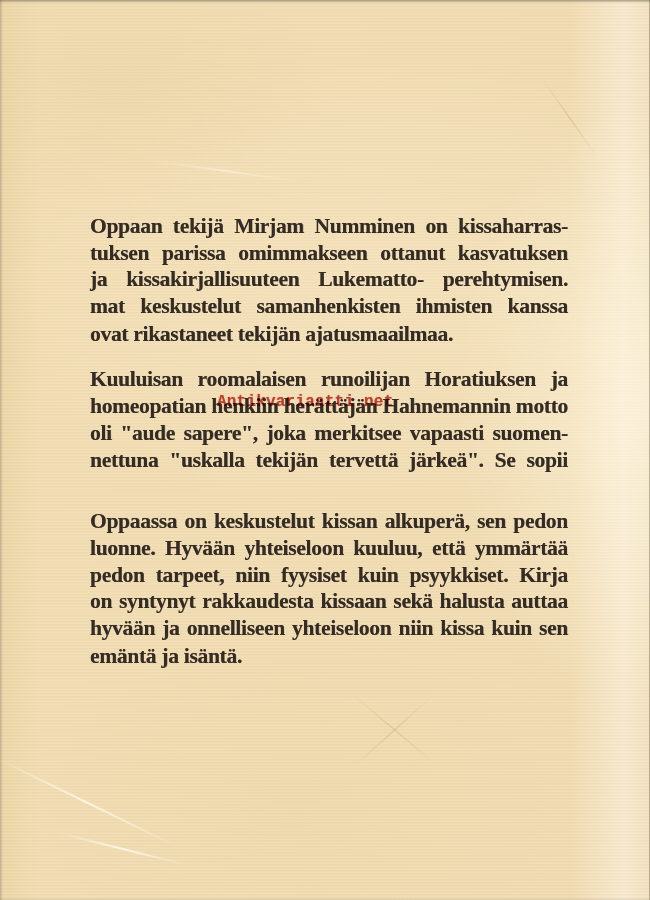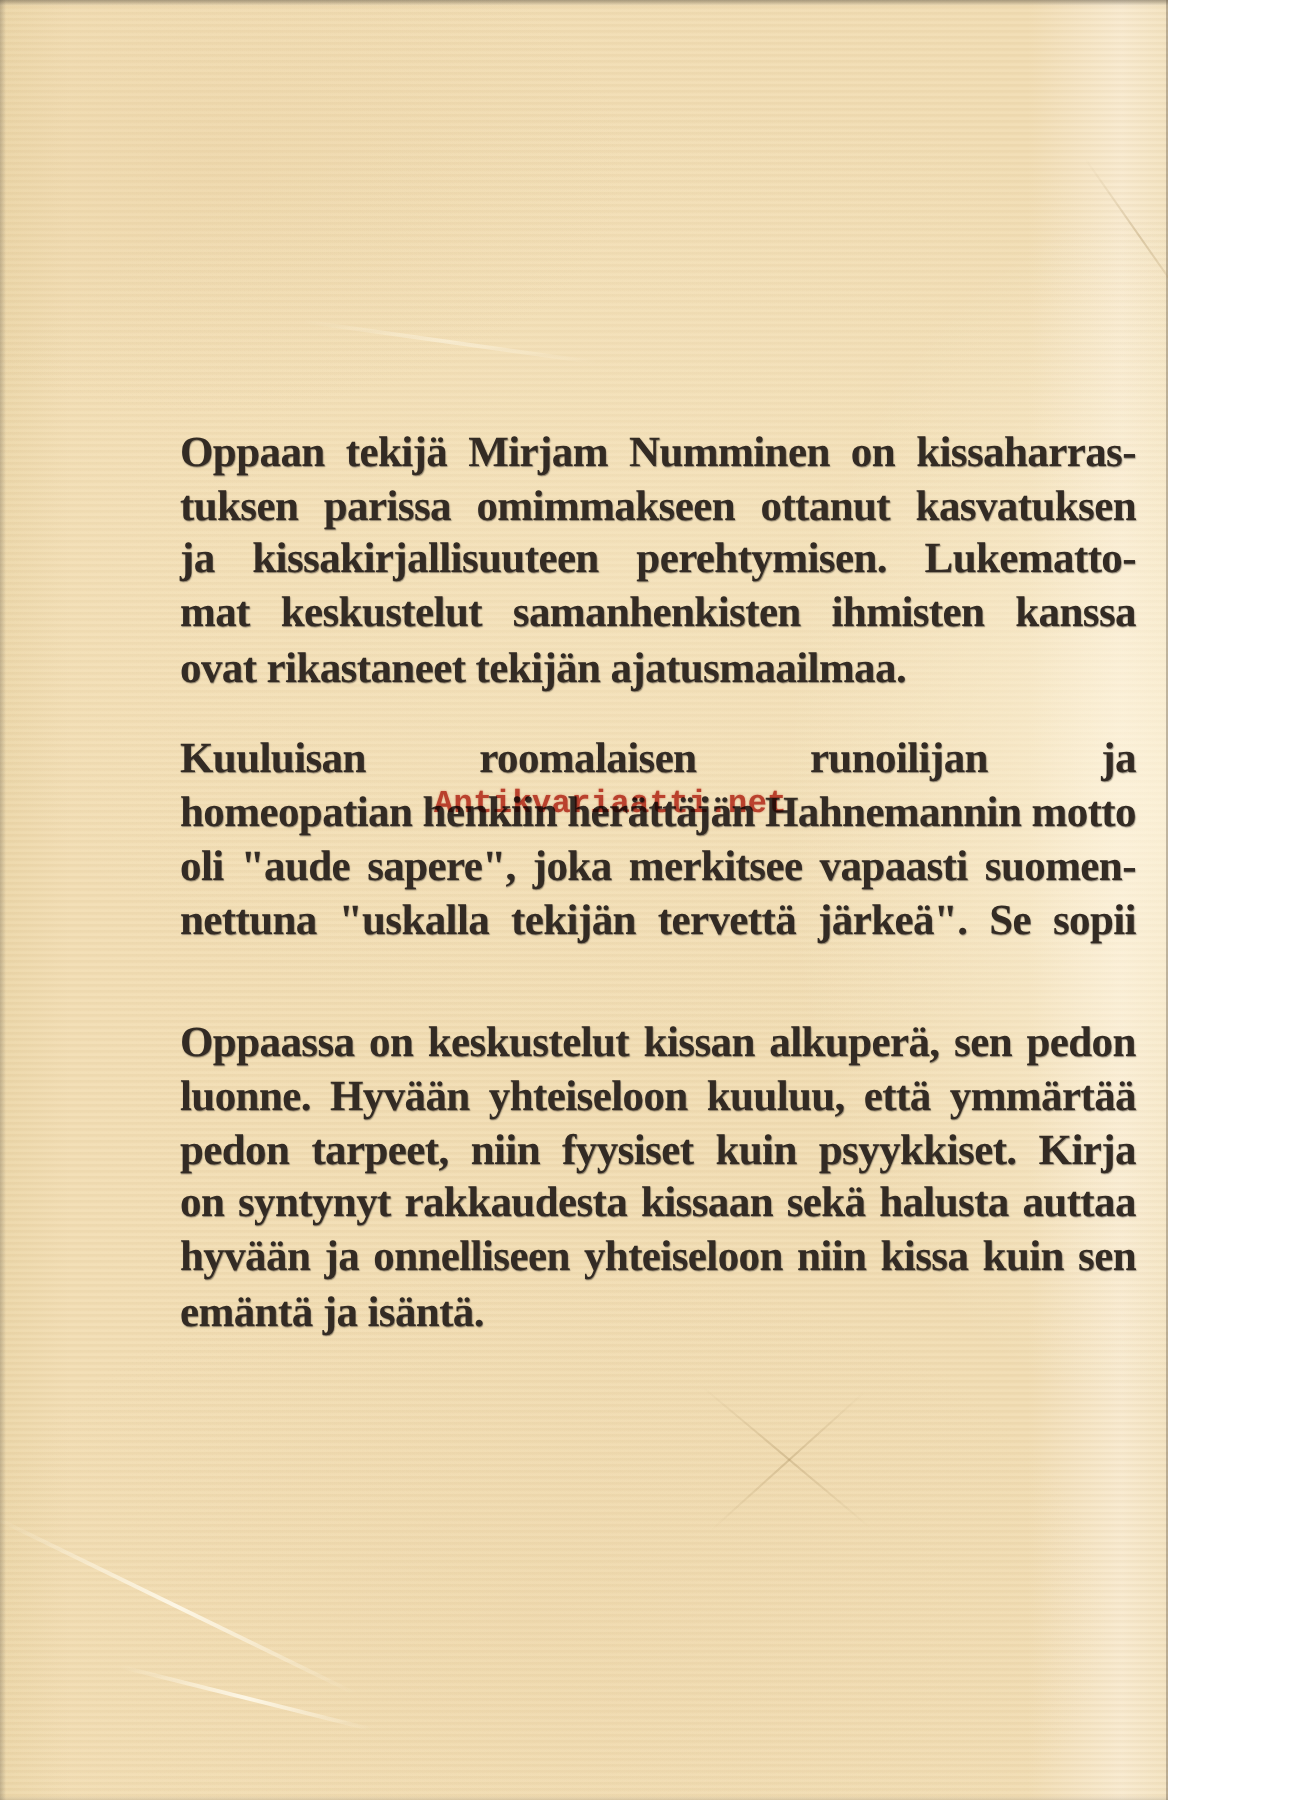--- a/index.html
+++ b/index.html
@@ -1,21 +1,21 @@
 <!DOCTYPE html>
 <html><head>
 <meta charset="utf-8">
 <style>
   html,body{margin:0;padding:0;}
   body{
     width:650px;height:900px;overflow:hidden;
     font-family:"Liberation Serif","DejaVu Serif",serif;
   }
   #scan{
-    position:relative;width:584px;height:900px;overflow:hidden;
+    position:relative;width:650px;height:900px;overflow:hidden;
     background-color:#f2deb5;
     background-image:
       radial-gradient(ellipse 300px 180px at 18% 9%, rgba(226,198,148,0.22), transparent 70%),
       radial-gradient(ellipse 260px 420px at 99% 45%, rgba(255,247,226,0.60), transparent 72%),
       radial-gradient(ellipse 420px 260px at 45% 90%, rgba(229,201,150,0.18), transparent 70%),
       radial-gradient(ellipse 520px 320px at 58% 32%, rgba(249,235,202,0.35), transparent 75%),
       repeating-linear-gradient(to bottom, rgba(150,115,60,0.055) 0px, rgba(150,115,60,0.055) 1px, rgba(255,255,255,0.035) 2px, rgba(255,255,255,0) 3px),
       linear-gradient(to right, #edd8ab 0%, #f3dfb6 6%, #f2deb5 88%, #f9ebd1 96%, #f4e4c2 100%);
   }
   
@@ -77,38 +77,39 @@
       <div class="jl">
           <span>tuksen</span>
           <span>parissa</span>
           <span>omimmakseen</span>
           <span>ottanut</span>
           <span>kasvatuksen</span>
         </div>
       <div class="jl">
           <span>ja</span>
           <span>kissakirjallisuuteen</span>
+          <span>Lukematto-</span>
           <span>perehtymisen.</span>
-          <span>Lukematto-</span>
         </div>
       <div class="jl">
           <span>mat</span>
           <span>keskustelut</span>
           <span>samanhenkisten</span>
           <span>ihmisten</span>
           <span>kanssa</span>
         </div>
       <div class="ll">ovat rikastaneet tekijän ajatusmaailmaa.</div>
     </div>
 
     <div class="para gap-lg">
       <div class="jl">
           <span>Kuuluisan</span>
           <span>roomalaisen</span>
           <span>runoilijan</span>
+          <span>Horatiuksen</span>
           <span>ja</span>
         </div>
       <div class="jl">
           <span>homeopatian</span>
           <span>henkiin</span>
           <span>herättäjän</span>
           <span>Hahnemannin</span>
           <span>motto</span>
         </div>
       <div class="jl">

